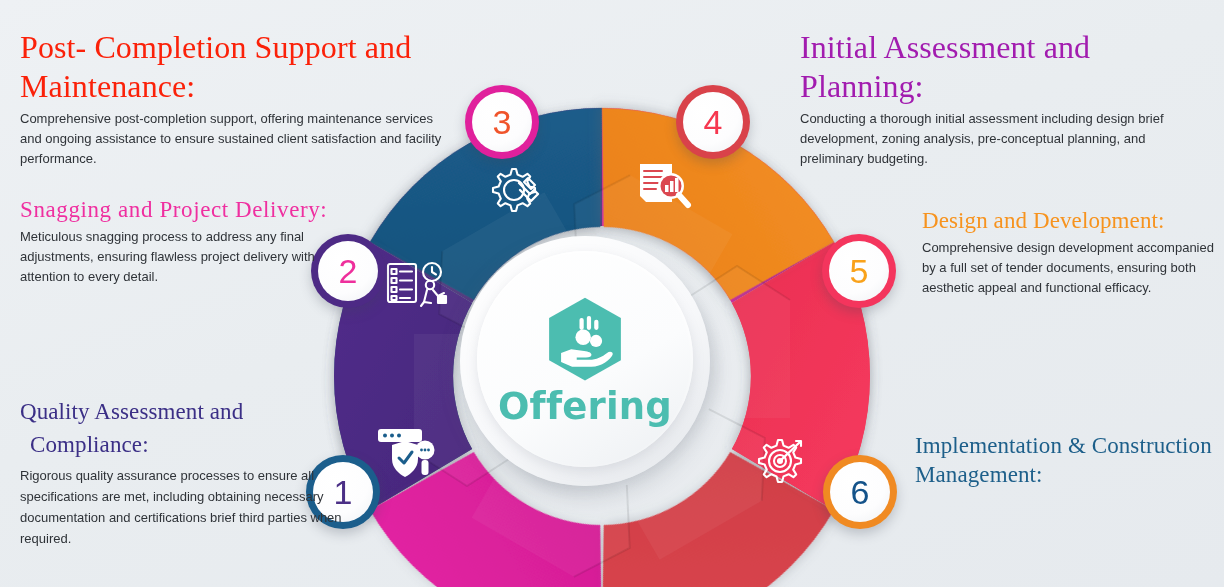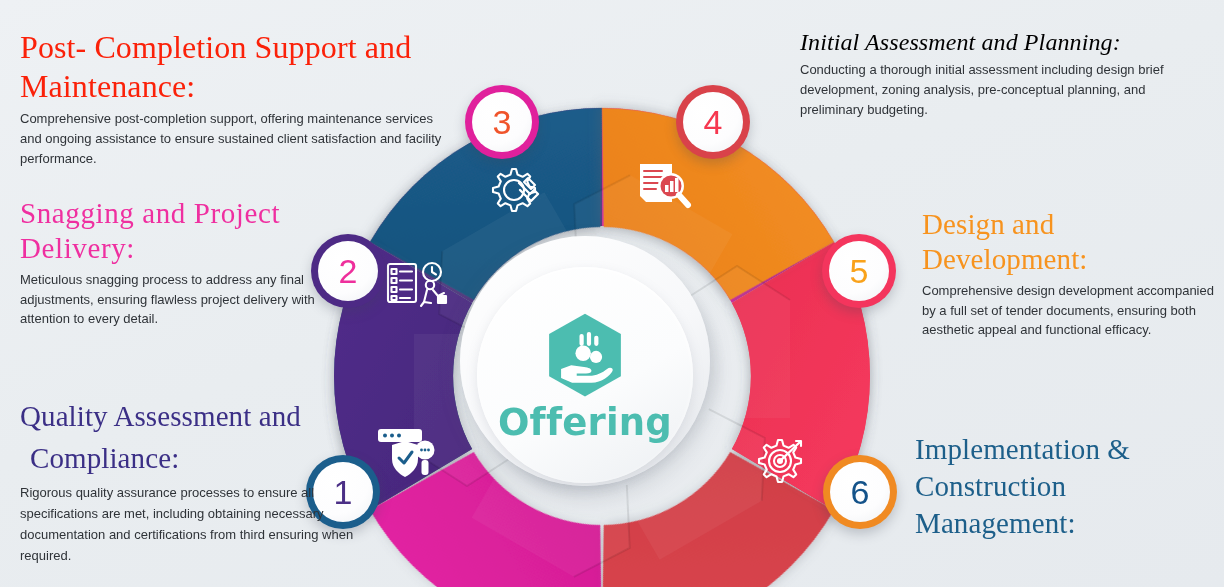--- a/index.html
+++ b/index.html
@@ -21,21 +21,21 @@
   }
 
   
   .block {
     position: absolute;
   }
   .block h2 {
     margin: 0 0 3px 0;
     font-family: "Liberation Serif", serif;
     font-weight: 400;
-    font-size: 29px;
+    font-size: 23px;
     line-height: 1.22;
     letter-spacing: 0.1px;
   }
   .block p {
     margin: 0;
     font-family: "Liberation Sans", sans-serif;
     font-size: 13px;
     line-height: 1.52;
     color: #2f3338;
   }
@@ -43,21 +43,21 @@
   #blk-post   { left: 20px;  top: 28px;  width: 432px; }
   #blk-post h2   { color: #fb2109; font-size: 32px; }
   #blk-snag   { left: 20px;  top: 196px; width: 340px; }
   #blk-snag h2   { color: #ef2fa0; letter-spacing: 0.6px; }
   #blk-qa     { left: 20px;  top: 395px; width: 365px; }
   #blk-qa h2     { color: #3b2f86; line-height: 1.45; }
   #blk-qa h2 .l2 { display: inline-block; padding-left: 10px; }
   #blk-qa p   { line-height: 1.62; }
 
   #blk-init   { left: 800px; top: 28px;  width: 400px; }
-  #blk-init h2   { color: #000000; font-size: 24px; font-style: italic; }
+  #blk-init h2   { color: #a21caf; font-size: 32px; }
   #blk-design { left: 922px; top: 207px; width: 292px; }
   #blk-design h2 { color: #f7931e; }
   #blk-impl   { left: 915px; top: 431px; width: 305px; }
   #blk-impl h2   { color: #1d5f8a; line-height: 1.28; }
   #blk-impl p    { text-align: justify; }
 
   
   .wheel {
     position: absolute;
     left: 292px;
@@ -92,21 +92,21 @@
     top: 8px;
     width: 250px;
     height: 250px;
     border-radius: 50%;
     background: linear-gradient(145deg, #ffffff 0%, #f7f8fa 55%, #e3e6ea 100%);
     box-shadow: 0 10px 22px rgba(90,100,115,0.22);
   }
   .hub-inner {
     position: absolute;
     left: 25px;
-    top: 39px;
+    top: 23px;
     width: 216px;
     height: 216px;
     border-radius: 50%;
     background: linear-gradient(150deg, #ffffff 0%, #fbfcfd 58%, #eceff2 100%);
     box-shadow: inset 0 2px 5px rgba(255,255,255,0.9), 0 4px 12px rgba(120,130,145,0.18);
     display: flex;
     flex-direction: column;
     align-items: center;
     justify-content: center;
   }
@@ -365,21 +365,21 @@
     <p>Comprehensive post-completion support, offering maintenance services and ongoing assistance to ensure sustained client satisfaction and facility performance.</p>
   </div>
 
   <div class="block" id="blk-snag">
     <h2>Snagging  and  Project Delivery:</h2>
     <p>Meticulous snagging process to address any final adjustments, ensuring flawless project delivery with attention to every detail.</p>
   </div>
 
   <div class="block" id="blk-qa">
     <h2><span>Quality Assessment and</span><br><span class="l2">Compliance:</span></h2>
-    <p>Rigorous quality assurance processes to ensure all specifications are met, including obtaining necessary documentation and certifications from third ensuring when required.</p>
+    <p>Rigorous quality assurance processes to ensure all specifications are met, including obtaining necessary documentation and certifications brief third parties when required.</p>
   </div>
 
   <div class="block" id="blk-init">
     <h2>Initial Assessment and Planning:</h2>
     <p>Conducting a thorough initial assessment including design brief development, zoning analysis, pre-conceptual planning, and preliminary budgeting.</p>
   </div>
 
   <div class="block" id="blk-design">
     <h2>Design and Development:</h2>
     <p>Comprehensive design development accompanied by a full set of tender documents, ensuring both aesthetic appeal and functional efficacy.</p>

